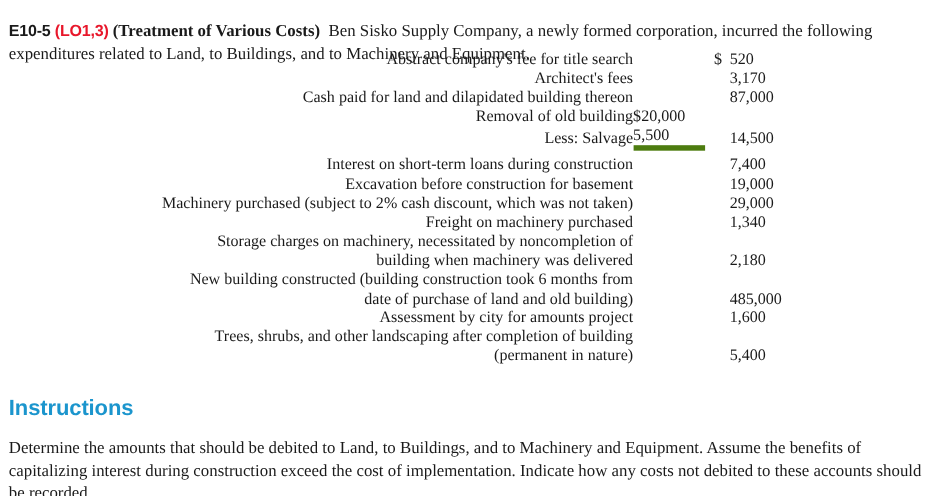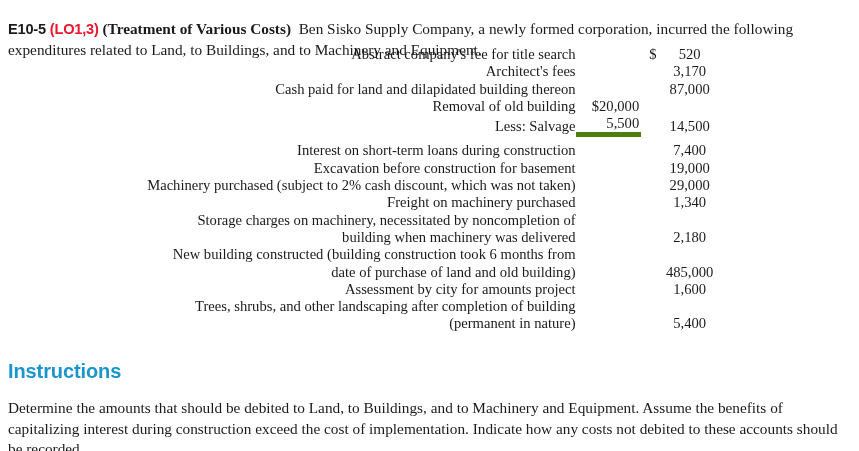--- a/index.html
+++ b/index.html
@@ -67,32 +67,31 @@
   }
   .c-desc {
     text-align: right;
     width: 440px;
   }
   .c-desc .indent {
     display: inline-block;
     padding-left: 20px;
   }
   .c-col1 {
-    text-align: right;
     width: 68px;
     padding-right: 2px !important;
     margin-top: 36px;
   }
   .c-dollar {
     text-align: left;
     width: 16px;
     padding-left: 8px !important;
   }
   .c-col2 {
-    text-align: center;
+    text-align: left;
     width: 54px;
   }
   .underlined {
     border-bottom: 5px solid #4d7c0f;
   }
   .gap-row td {
     height: 5px;
     line-height: 5px;
     font-size: 1px;
   }

